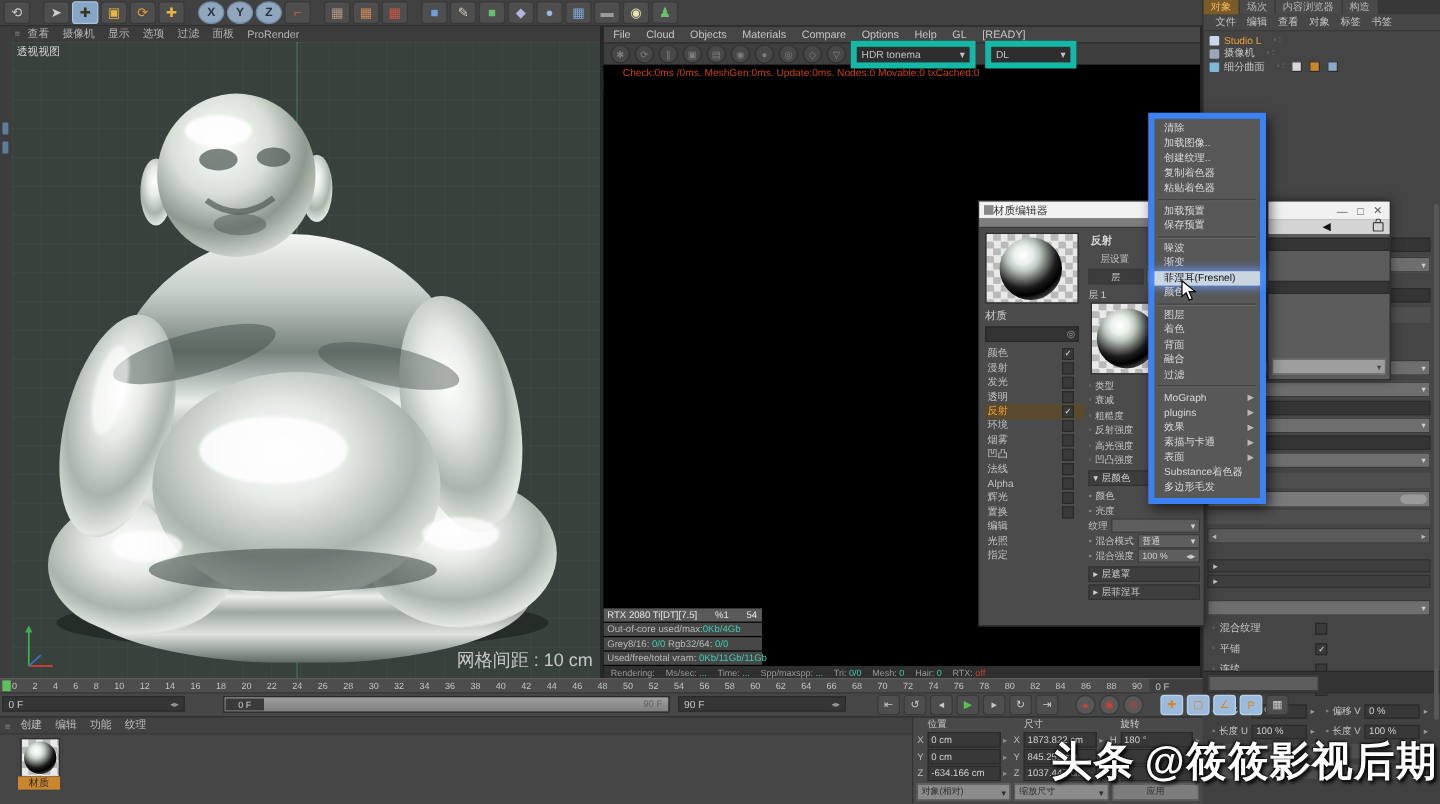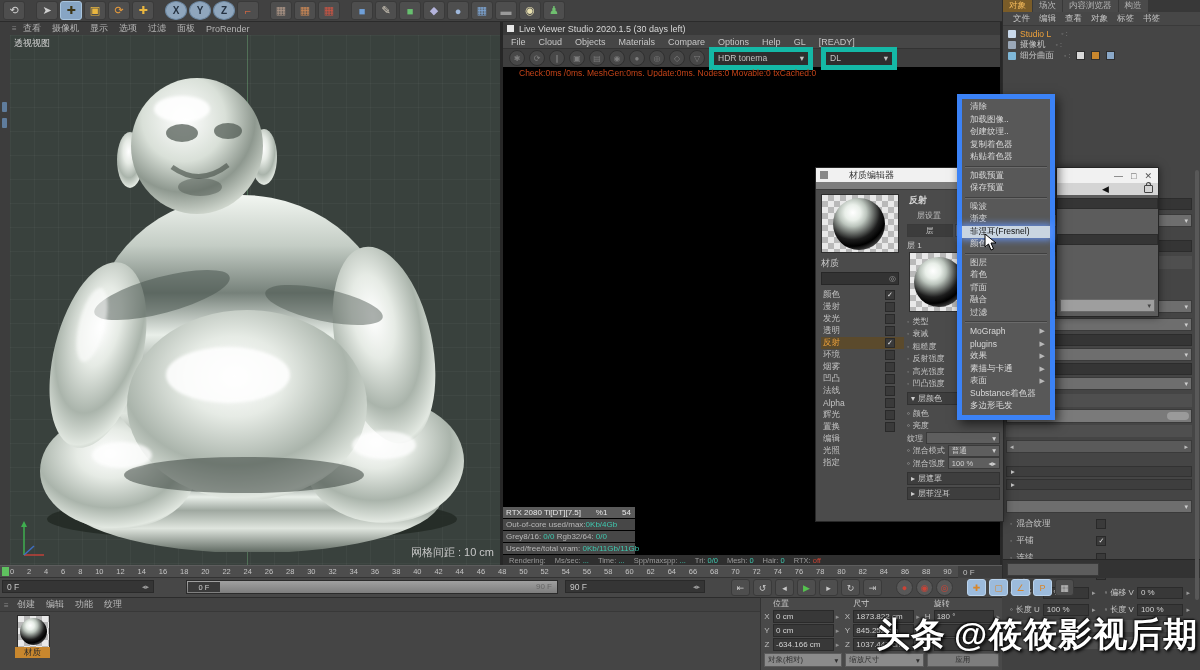--- a/index.html
+++ b/index.html
@@ -22,21 +22,21 @@
   #vp-menu{position:absolute;left:0;top:0;right:0;height:13px;background:#3c3c3c;display:flex;gap:11px;
            align-items:center;padding-left:13px;font-size:9px;color:#b4b4b4;}
   #vp-menu-burger{position:absolute;left:2px;top:2px;font-size:8px;color:#8a8a8a;}
   #vp-canvas{position:absolute;left:0;top:13px;right:0;bottom:0;background:#39413d;overflow:hidden;}
   #vp-canvas .gridlines{position:absolute;inset:0;
      background-image:linear-gradient(rgba(255,255,255,0.03) 1px,transparent 1px),
                       linear-gradient(90deg,rgba(255,255,255,0.03) 1px,transparent 1px);
      background-size:24px 24px;}
   #vp-vline{position:absolute;left:237px;top:0;bottom:0;width:1px;background:rgba(110,170,120,0.45);}
   #vp-label{position:absolute;left:4px;top:2px;font-size:9px;color:#d2d2d2;}
-  #grid-info{position:absolute;right:6px;bottom:5px;font-size:11px;color:#c8c8c8;}
+  #grid-info{position:absolute;right:6px;bottom:5px;font-size:15px;color:#c8c8c8;}
   #vp-axis{position:absolute;left:6px;bottom:6px;}
   
   #live-viewer{left:503px;top:22px;width:497px;height:543px;background:#000;}
   .lv-title{height:13px;background:#3a3a3a;color:#d8d8d8;font-size:9px;display:flex;gap:5px;
             align-items:center;padding-left:4px;}
   .lv-title .wicon{width:7px;height:7px;background:#e8e8e8;flex:none;}
   .lv-menu{height:13px;background:#464646;display:flex;gap:13px;align-items:center;padding-left:8px;
            font-size:9px;color:#c6c6c6;border-bottom:1px solid #333;}
   .lv-toolbar{height:18px;background:#3e3e3e;display:flex;align-items:center;gap:4px;padding-left:6px;}
   .lv-tb-icon{width:14px;height:14px;border-radius:50%;background:#484848;border:1px solid #303030;
@@ -51,21 +51,21 @@
              padding:1px 4px 1px 3px;margin-bottom:1px;}
   .stat-row{background:#474747;color:#b9b9b9;padding:1px 3px;margin-bottom:1px;white-space:nowrap;}
   .stat-val{color:#3fc9b0;}
   #lv-footer{position:absolute;left:0;right:0;bottom:0;height:10px;background:#2f2f2f;display:flex;gap:9px;
              align-items:center;padding-left:6px;font-size:7.5px;color:#9a9a9a;white-space:nowrap;overflow:hidden;}
   #lv-footer .stat-val{color:#3fc9b0;}
   #lv-footer .red{color:#cc4433;}
   
   #mat-editor{left:815px;top:167px;width:187px;height:353px;background:#4b4b4b;border:1px solid #282828;
               box-shadow:0 0 10px rgba(0,0,0,0.55);z-index:5;}
-  .me-title{height:14px;background:#f1f1f1;color:#333;font-size:9px;display:flex;gap:21px;align-items:center;
+  .me-title{height:14px;background:#f1f1f1;color:#333;font-size:9px;display:flex;gap:0;align-items:center;
             padding-left:4px;}
   .me-title .wicon{width:8px;height:8px;background:#888;flex:none;}
   .me-strip{height:7px;background:#7d7d7d;border-bottom:1px solid #3c3c3c;}
   .me-body{display:flex;}
   .me-left{width:88px;padding:4px 0 0 5px;box-sizing:border-box;}
   .checker{background:repeating-conic-gradient(#b9b9b9 0% 25%,#e9e9e9 0% 50%) 0 0/12px 12px;}
   .me-preview{width:76px;height:57px;position:relative;border:1px solid #2e2e2e;}
   .chrome-ball{border-radius:50%;background:radial-gradient(circle at 38% 28%,#ffffff 0%,#e9efe9 16%,
                #bcc5bd 28%,#1d1d1d 55%,#000 68%,#6e6e6e 86%,#2e2e2e 100%);}
   .me-mat-label{font-size:9px;color:#cccccc;margin:4px 0 2px 0;}
@@ -318,24 +318,20 @@
         <line x1="8" y1="36" x2="28" y2="36" stroke="#c04038" stroke-width="1.5"></line>
         <line x1="8" y1="36" x2="18" y2="27" stroke="#3f6ec0" stroke-width="1.5"></line>
       </svg>
     </div>
   </div>
 
   <div class="divider-v" style="left:500px"></div>
   <div class="divider-v" style="left:1000px"></div>
 
   <div id="live-viewer" class="abs">
-    <div class="lv-title">
-      <span class="wicon"></span>
-      <span>Live Viewer Studio 2020.1.5 (30 days left)</span>
-    </div>
     <div class="lv-menu" id="lv-menu">
         <span>File</span>
         <span>Cloud</span>
         <span>Objects</span>
         <span>Materials</span>
         <span>Compare</span>
         <span>Options</span>
         <span>Help</span>
         <span>GL</span>
         <span>[READY]</span>

